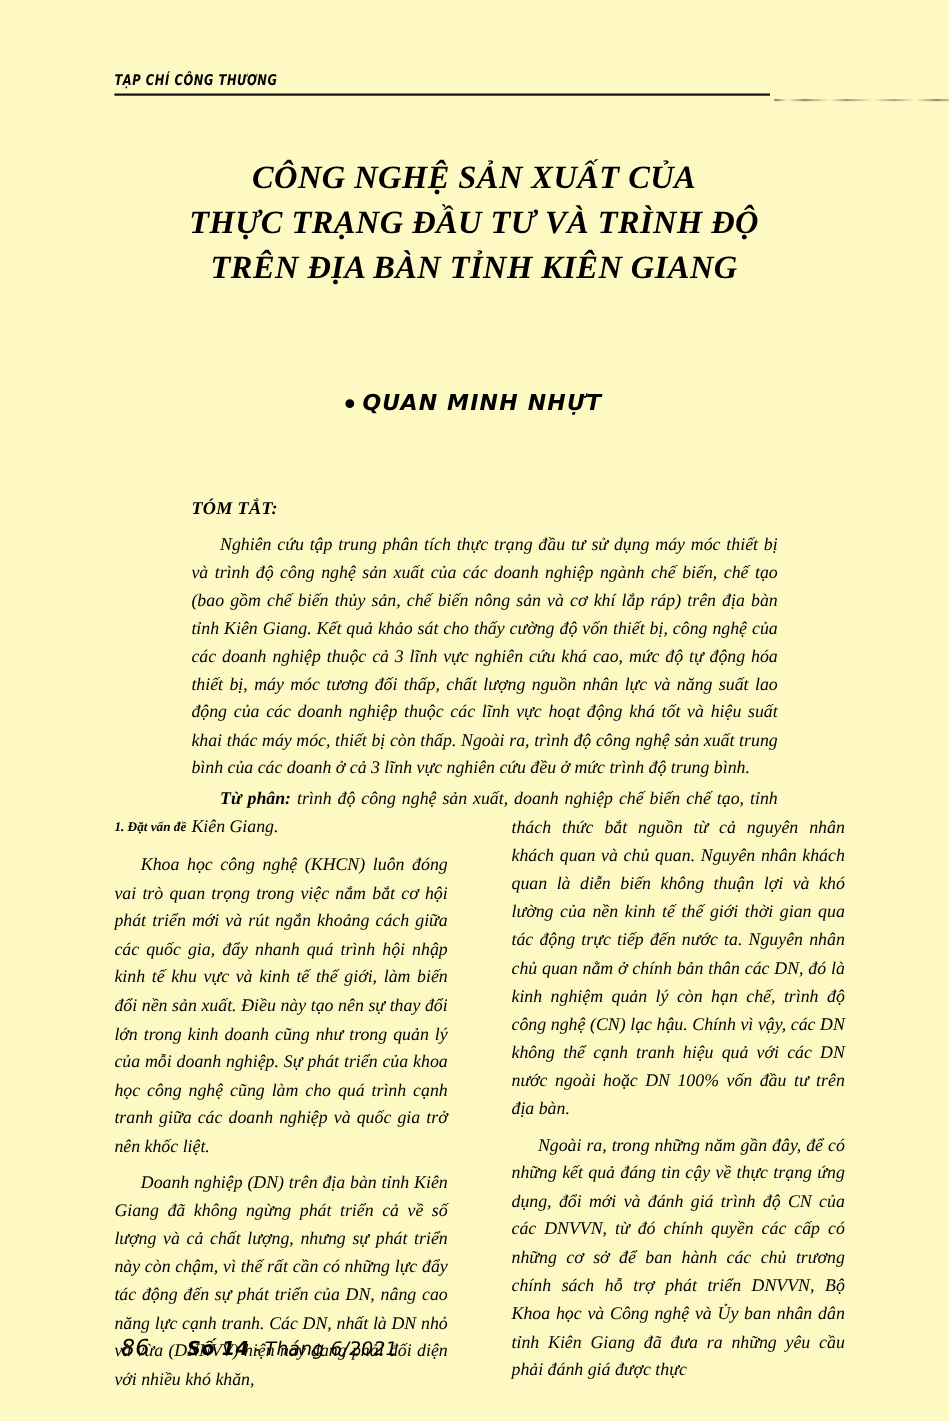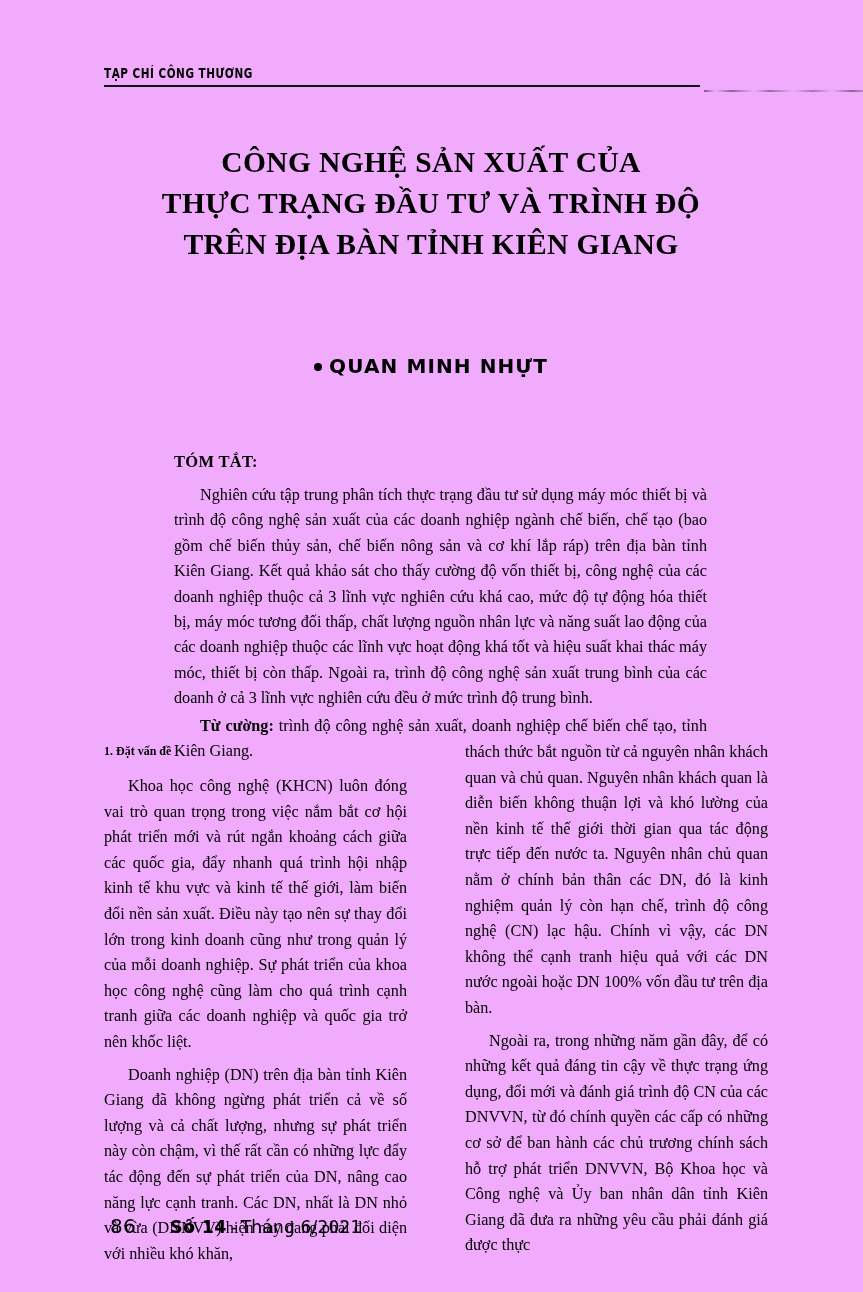--- a/index.html
+++ b/index.html
@@ -13,22 +13,23 @@
     overflow: hidden;
     font-family: "Liberation Serif", "DejaVu Serif", serif;
     color: #000000;
     -webkit-font-smoothing: antialiased;
   }
 
   .page {
     position: relative;
     width: 863px;
     height: 1292px;
-    background: #f0abfc;
+    background: #fef9c3;
     box-sizing: border-box;
+    font-style: italic;
   }
 
   
   .runhead {
     position: absolute;
     left: 104px;
     top: 66px;
     width: 690px;
   }
   .runhead-text {
@@ -216,21 +217,21 @@
     <div class="title-line">TRÊN ĐỊA BÀN TỈNH KIÊN GIANG</div>
   </div>
 
   <div class="author-block">
     <span class="author-bullet"></span><span class="author-name">QUAN MINH NHỰT</span>
   </div>
 
   <div class="abstract">
     <div class="abstract-heading">TÓM TẮT:</div>
     <div class="abstract-body">Nghiên cứu tập trung phân tích thực trạng đầu tư sử dụng máy móc thiết bị và trình độ công nghệ sản xuất của các doanh nghiệp ngành chế biến, chế tạo (bao gồm chế biến thủy sản, chế biến nông sản và cơ khí lắp ráp) trên địa bàn tỉnh Kiên Giang. Kết quả khảo sát cho thấy cường độ vốn thiết bị, công nghệ của các doanh nghiệp thuộc cả 3 lĩnh vực nghiên cứu khá cao, mức độ tự động hóa thiết bị, máy móc tương đối thấp, chất lượng nguồn nhân lực và năng suất lao động của các doanh nghiệp thuộc các lĩnh vực hoạt động khá tốt và hiệu suất khai thác máy móc, thiết bị còn thấp. Ngoài ra, trình độ công nghệ sản xuất trung bình của các doanh ở cả 3 lĩnh vực nghiên cứu đều ở mức trình độ trung bình.</div>
-    <div class="abstract-keywords"><span class="kw-label">Từ cường:</span><span> trình độ công nghệ sản xuất, doanh nghiệp chế biến chế tạo, tỉnh Kiên Giang.</span></div>
+    <div class="abstract-keywords"><span class="kw-label">Từ phân:</span><span> trình độ công nghệ sản xuất, doanh nghiệp chế biến chế tạo, tỉnh Kiên Giang.</span></div>
   </div>
 
   <div class="columns">
 
     <div class="col col-left">
       <div class="sec-heading">1. Đặt vấn đề</div>
       <p class="para">Khoa học công nghệ (KHCN) luôn đóng vai trò quan trọng trong việc nắm bắt cơ hội phát triển mới và rút ngắn khoảng cách giữa các quốc gia, đẩy nhanh quá trình hội nhập kinh tế khu vực và kinh tế thế giới, làm biến đổi nền sản xuất. Điều này tạo nên sự thay đổi lớn trong kinh doanh cũng như trong quản lý của mỗi doanh nghiệp. Sự phát triển của khoa học công nghệ cũng làm cho quá trình cạnh tranh giữa các doanh nghiệp và quốc gia trở nên khốc liệt.</p>
       <p class="para tight">Doanh nghiệp (DN) trên địa bàn tỉnh Kiên Giang đã không ngừng phát triển cả về số lượng và cả chất lượng, nhưng sự phát triển này còn chậm, vì thế rất cần có những lực đẩy tác động đến sự phát triển của DN, nâng cao năng lực cạnh tranh. Các DN, nhất là DN nhỏ và vừa (DNNVV) hiện nay đang phải đối diện với nhiều khó khăn,</p>
     </div>
 

